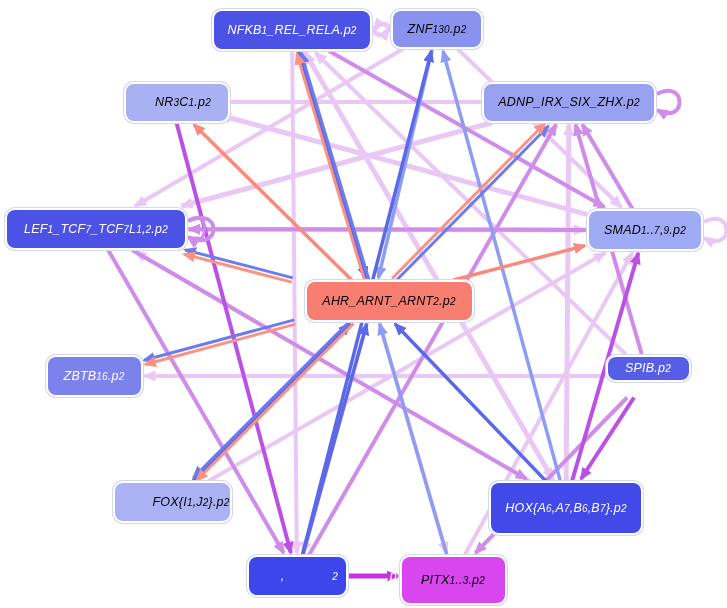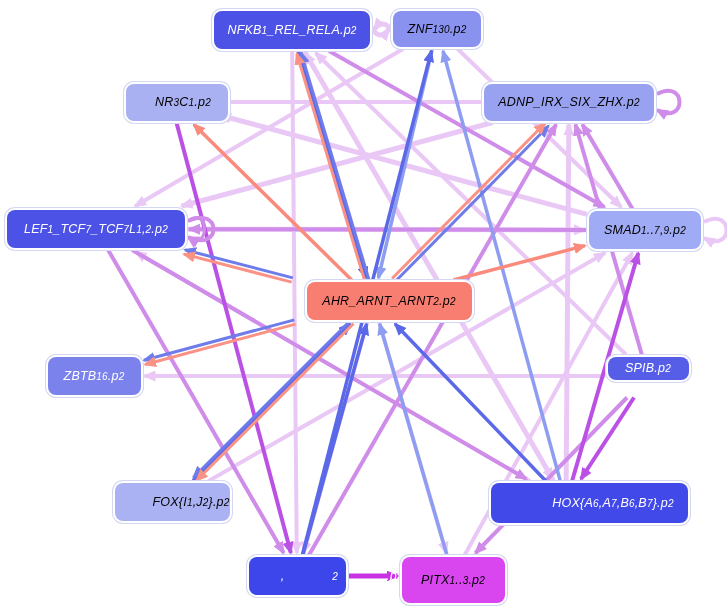--- a/index.html
+++ b/index.html
@@ -109,17 +109,17 @@
       <div class="node" style="left: 214px; top: 11px; width: 156px; height: 38px; background: rgb(77, 82, 230); color: rgb(255, 255, 255);">NFKB<span class="num">1</span>_REL_RELA.p<span class="num">2</span></div>
       <div class="node" style="left: 393px; top: 11px; width: 88px; height: 36px; background: rgb(138, 146, 239); color: rgb(0, 0, 0);">ZNF<span class="num">130</span>.p<span class="num">2</span></div>
       <div class="node" style="left: 126px; top: 83.5px; width: 90px; height: 37px; background: rgb(170, 177, 242); color: rgb(0, 0, 0); padding-left: 12px;">NR<span class="num">3</span>C<span class="num">1</span>.p<span class="num">2</span></div>
       <div class="node" style="left: 484px; top: 83.5px; width: 170px; height: 37px; background: rgb(153, 162, 241); color: rgb(0, 0, 0); text-align: center;">ADNP_IRX_SIX_ZHX.p<span class="num">2</span></div>
       <div class="node" style="left: 7px; top: 210px; width: 178px; height: 38px; background: rgb(77, 82, 230); color: rgb(255, 255, 255);">LEF<span class="num">1</span>_TCF<span class="num">7</span>_TCF<span class="num">7</span>L<span class="num">1</span>,<span class="num">2</span>.p<span class="num">2</span></div>
       <div class="node" style="left: 589px; top: 211px; width: 112px; height: 38px; background: rgb(159, 171, 244); color: rgb(0, 0, 0); align-items: center;">SMAD<span class="num">1</span>..<span class="num">7</span>,<span class="num">9</span>.p<span class="num">2</span></div>
       <div class="node" style="left: 290.5px; top: 282px; width: 165px; height: 38px; background: rgb(249, 126, 114); color: #000000; margin-left: 16px;">AHR_ARNT_ARNT<span class="num">2</span>.p<span class="num">2</span></div>
       <div class="node" style="left: 47.5px; top: 357px; width: 93px; height: 38px; background: rgb(123, 130, 236); color: rgb(255, 255, 255);">ZBTB<span class="num">16</span>.p<span class="num">2</span></div>
       <div class="node" style="left: 607.5px; top: 356.5px; width: 81px; height: 23px; background: rgb(86, 94, 232); color: rgb(255, 255, 255);">SPIB.p<span class="num">2</span></div>
       <div class="node" style="left: 114.5px; top: 483px; width: 115px; height: 38px; background: rgb(170, 178, 243); color: rgb(0, 0, 0); justify-content: flex-end;">FOX{I<span class="num">1</span>,J<span class="num">2</span>}.p<span class="num">2</span></div>
-      <div class="node" style="left: 491px; top: 483px; width: 150px; height: 40px; background: rgb(65, 73, 233); color: rgb(255, 255, 255); padding-left: 47px;">HOX{A<span class="num">6</span>,A<span class="num">7</span>,B<span class="num">6</span>,B<span class="num">7</span>}.p<span class="num">2</span></div>
+      <div class="node" style="left: 491px; top: 483px; width: 150px; height: 50px; background: rgb(65, 73, 233); color: rgb(255, 255, 255);">HOX{A<span class="num">6</span>,A<span class="num">7</span>,B<span class="num">6</span>,B<span class="num">7</span>}.p<span class="num">2</span></div>
       <div class="node" style="left: 248.5px; top: 557px; width: 97px; height: 38px; background: rgb(61, 70, 234); color: rgb(255, 255, 255); gap: 48px;">PRRX<span class="num">1</span>,<span class="num">2</span>.p<span class="num">2</span></div>
       <div class="node" style="left: 401.5px; top: 557px; width: 103px; height: 46px; background: #d946ef; color: rgb(0, 0, 0);">PITX<span class="num">1</span>..<span class="num">3</span>.p<span class="num">2</span></div>
     </div>
 </div>
 
 </body></html>

